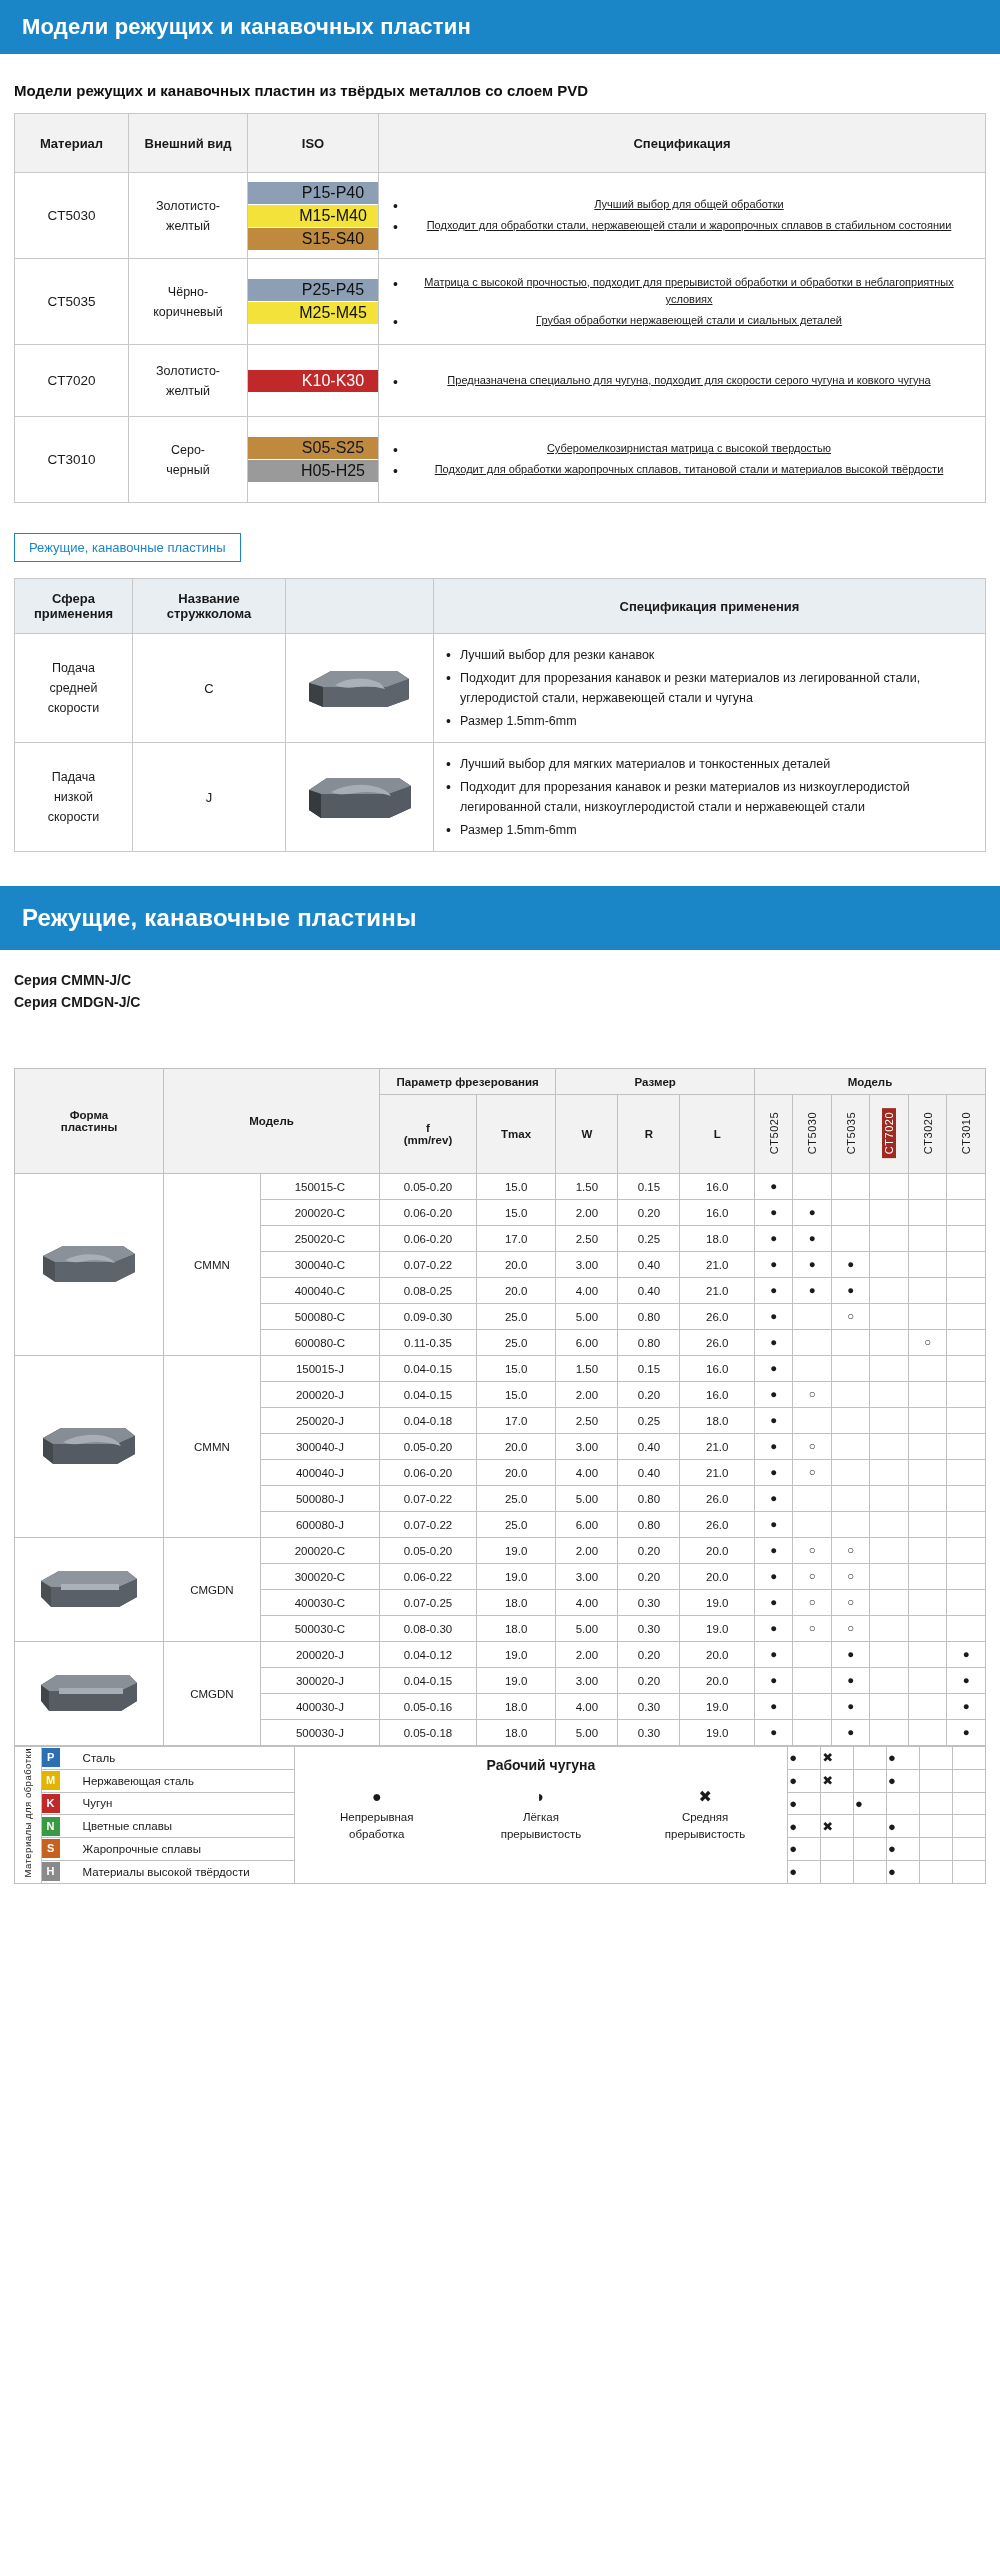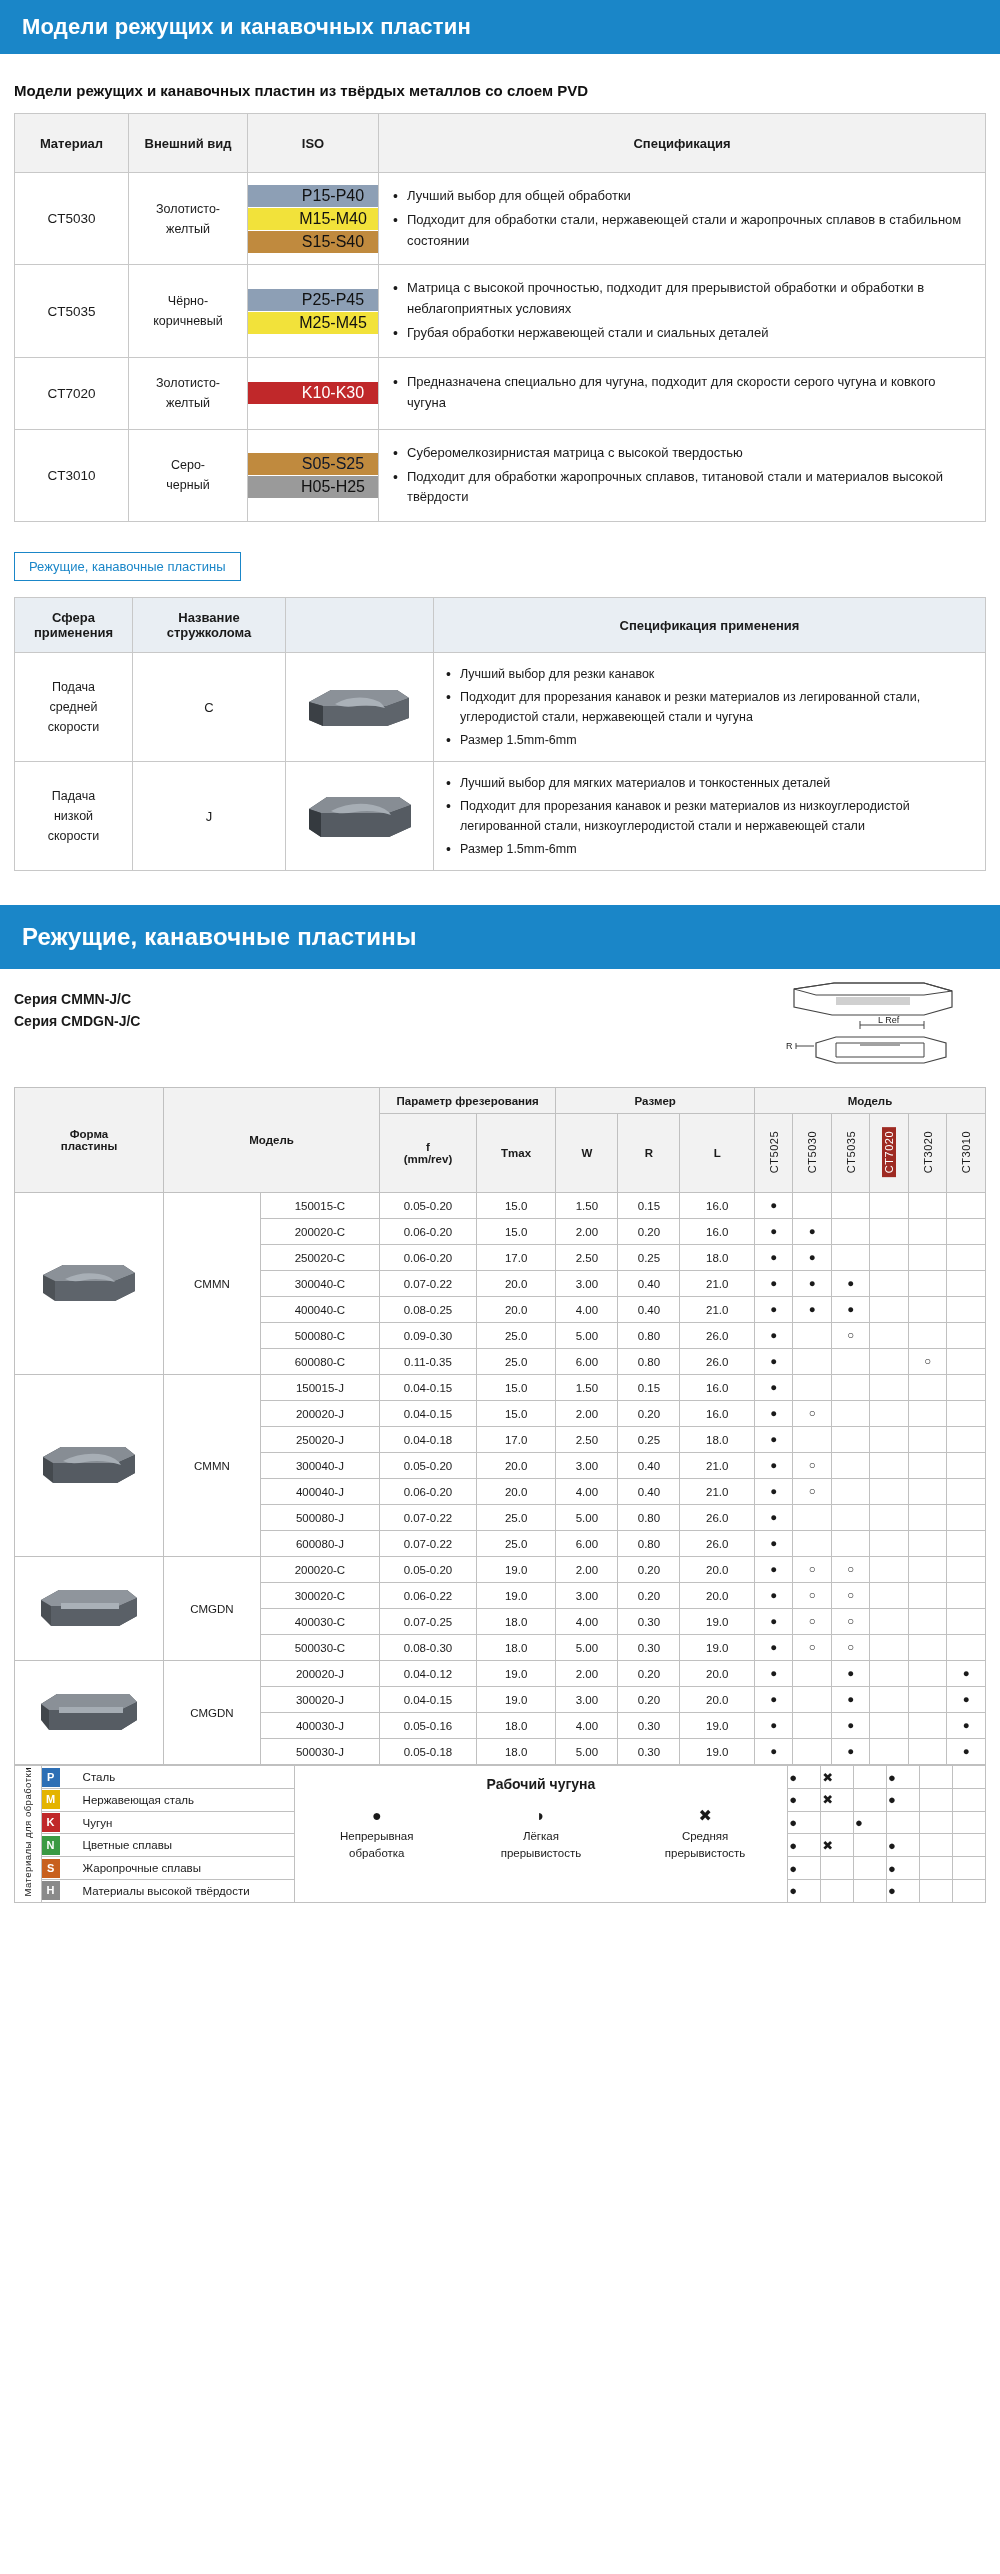--- a/index.html
+++ b/index.html
@@ -40,21 +40,21 @@
   table{border-collapse:collapse;}
   .t1{width:972px;margin-left:14px;table-layout:fixed;}
   .t1 th,.t1 td{
     border:1px solid #c8c8c8;
     font-size:13px;
     text-align:center;
     vertical-align:middle;
     padding:6px 4px;
   }
   .t1 thead th{background:#f2f2f2;font-weight:bold;height:46px;}
-  .t1 td.spec{text-align:left;padding:10px 14px;line-height:1.75;font-size:13px;}
+  .t1 td.spec{text-align:center;padding:10px 14px;line-height:1.75;font-size:11px;text-decoration:underline;}
   .t1 td.mat{font-size:13.5px;}
   .t1 td.look{font-size:12.5px;line-height:1.6;}
 
   .isoCell{padding:0 !important;border:1px solid #c8c8c8;}
   .isoBar{
     height:22px;line-height:22px;font-size:16px;color:#111;
     border-bottom:1px solid #ffffff;text-align:center;padding-left:40px;
   }
   .isoBar:last-child{border-bottom:none;}
 
@@ -267,43 +267,20 @@
   </table>
 
   
   <div style="height:34px"></div>
   <div class="banner big">Режущие, канавочные пластины</div>
 
   <div class="sec3head">
     <div class="titles">
       <div>Серия CMMN-J/C</div>
       <div>Серия CMDGN-J/C</div>
-    </div>
-    <div class="sketch">
-      <svg width="200" height="96" viewBox="0 0 200 96">
-
-        <path d="M20 8 L60 2 L150 2 L178 10 L178 26 L150 34 L58 34 L20 26 Z" fill="none" stroke="#444" stroke-width="1.2"></path>
-        <path d="M20 8 L60 2 L150 2 L178 10" fill="none" stroke="#444" stroke-width="1.2"></path>
-        <path d="M42 14 L150 14" stroke="#444" stroke-width="1"></path>
-        <path d="M42 14 L20 8" stroke="#444" stroke-width="1"></path>
-        <path d="M150 14 L178 10" stroke="#444" stroke-width="1"></path>
-        <rect x="62" y="16" width="74" height="8" fill="#444" opacity=".25"></rect>
-
-        <line x1="86" y1="40" x2="86" y2="48" stroke="#444" stroke-width="1"></line>
-        <line x1="150" y1="40" x2="150" y2="48" stroke="#444" stroke-width="1"></line>
-        <line x1="86" y1="44" x2="150" y2="44" stroke="#444" stroke-width="1"></line>
-        <text x="104" y="42" font-size="9" fill="#222" font-family="Liberation Sans, sans-serif">L Ref</text>
-
-        <path d="M42 62 L62 56 L150 56 L172 62 L172 76 L150 82 L62 82 L42 76 Z" fill="none" stroke="#444" stroke-width="1.2"></path>
-        <path d="M62 62 L150 62 L150 76 L62 76 Z" fill="none" stroke="#444" stroke-width="1"></path>
-        <path d="M86 64 L126 64" stroke="#444" stroke-width="1"></path>
-        <text x="12" y="68" font-size="9" fill="#222" font-family="Liberation Sans, sans-serif">R</text>
-        <line x1="22" y1="65" x2="40" y2="65" stroke="#444" stroke-width="1"></line>
-        <line x1="22" y1="62" x2="22" y2="68" stroke="#444" stroke-width="1"></line>
-      </svg>
     </div>
   </div>
 
   <table class="t3">
     <colgroup>
       <col style="width:120px">
       <col style="width:78px">
       <col style="width:96px">
       <col style="width:78px">
       <col style="width:64px">

